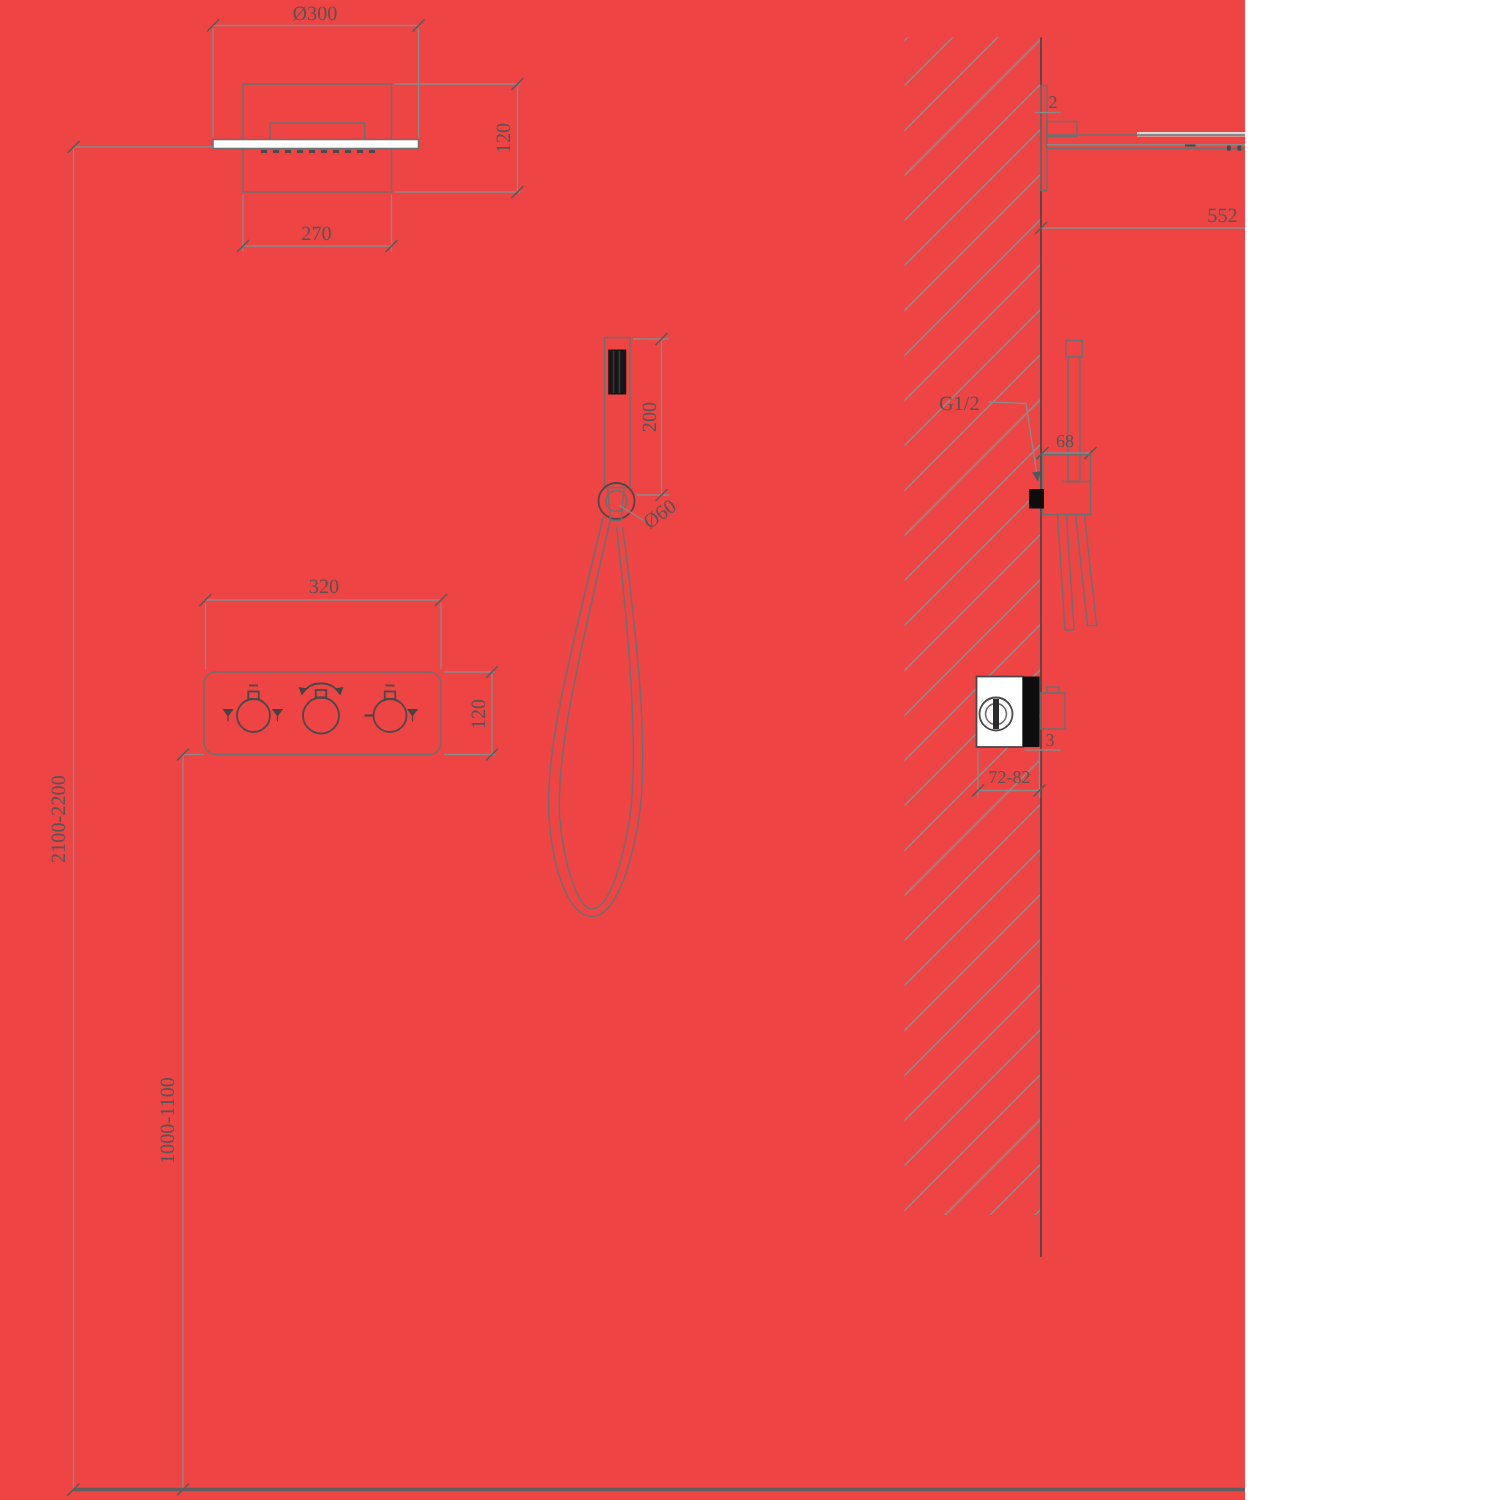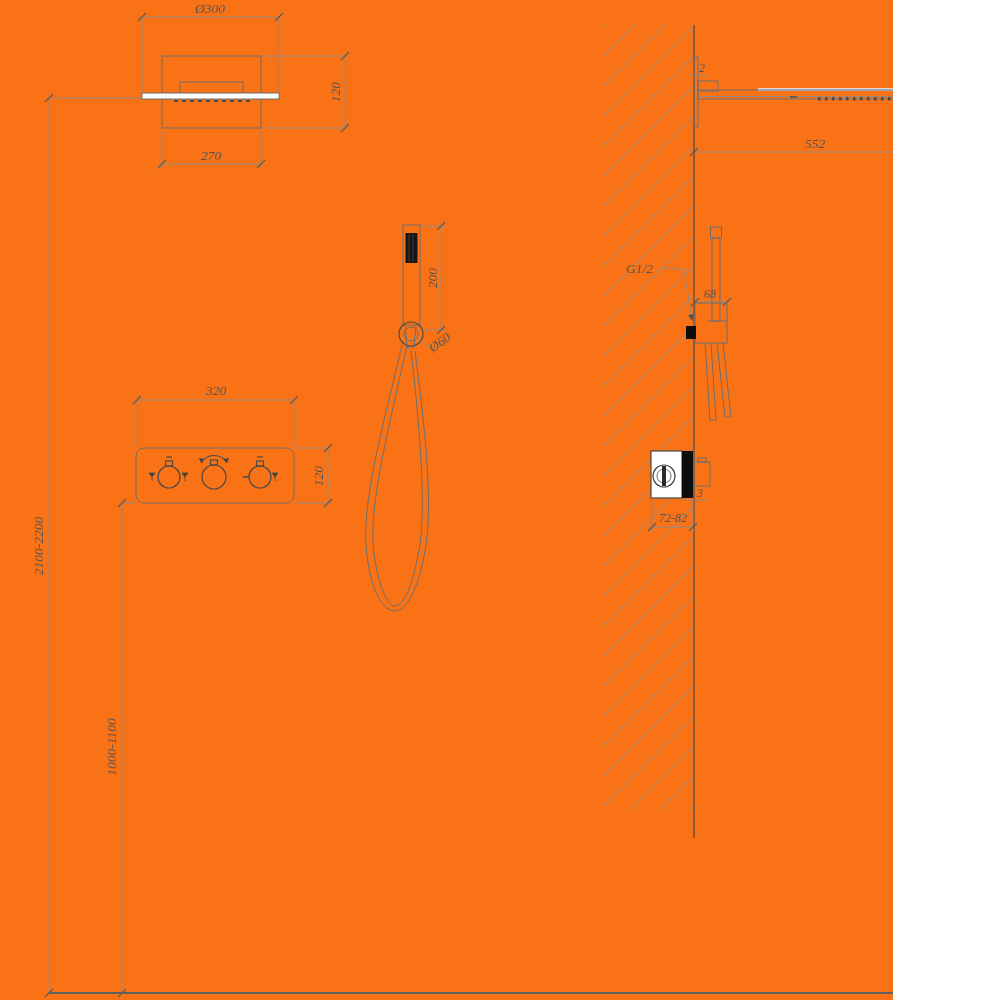--- a/index.html
+++ b/index.html
@@ -1,17 +1,17 @@
 <!DOCTYPE html>
 <html><head>
 <meta charset="utf-8">
 <style>
   html,body{margin:0;padding:0;background:#ffffff;}
-  #stage{position:relative;width:893px;height:1000px;background:#f97316;overflow:hidden;
-         font-family:"Liberation Serif","DejaVu Serif",serif;font-style:italic;}
+  #stage{position:relative;width:830px;height:1000px;background:#ef4444;overflow:hidden;
+         font-family:"Liberation Serif","DejaVu Serif",serif;}
   svg{display:block;}
   .ln{stroke:#6e6e6e;stroke-width:1;fill:none;}
   .lnd{stroke:#4a4a4a;stroke-width:1.2;fill:none;}
   .dim{stroke:#8a8a8a;stroke-width:0.9;fill:none;}
   .tick{stroke:#5a5a5a;stroke-width:1.1;}
   .dimtxt{fill:#555555;font-size:13.5px;font-family:"Liberation Serif","DejaVu Serif",serif;}
   .dimtxt-sm{fill:#555555;font-size:12px;font-family:"Liberation Serif","DejaVu Serif",serif;}
   .blackfill{fill:#0d0d0d;stroke:none;}
   .mid{text-anchor:middle;}
 </style>

